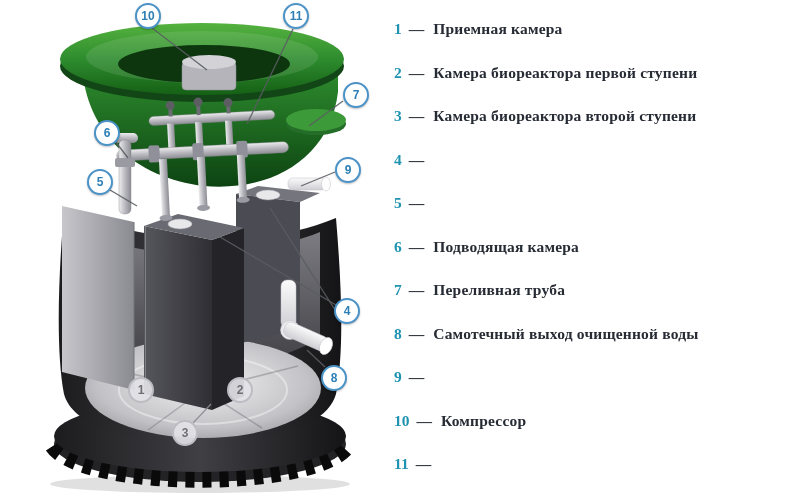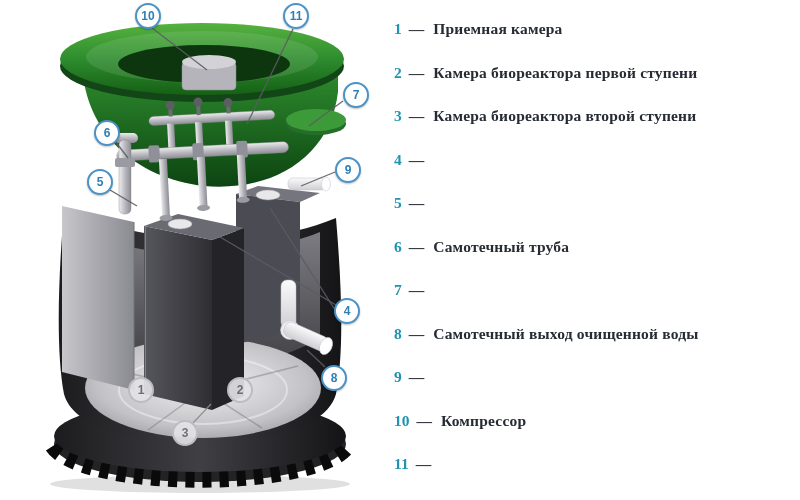--- a/index.html
+++ b/index.html
@@ -222,25 +222,26 @@
       <span class="num">4</span>
       <span class="dash">—</span>
     </div>
     <div class="legend-row">
       <span class="num">5</span>
       <span class="dash">—</span>
     </div>
     <div class="legend-row">
       <span class="num">6</span>
       <span class="dash">—</span>
-      <span class="label">Самотечный труба</span>
+      <span class="label">Подводящая камера</span>
     </div>
     <div class="legend-row">
       <span class="num">7</span>
       <span class="dash">—</span>
+      <span class="label">Переливная труба</span>
     </div>
     <div class="legend-row">
       <span class="num">8</span>
       <span class="dash">—</span>
       <span class="label">Самотечный выход очищенной воды</span>
     </div>
     <div class="legend-row">
       <span class="num">9</span>
       <span class="dash">—</span>
     </div>

